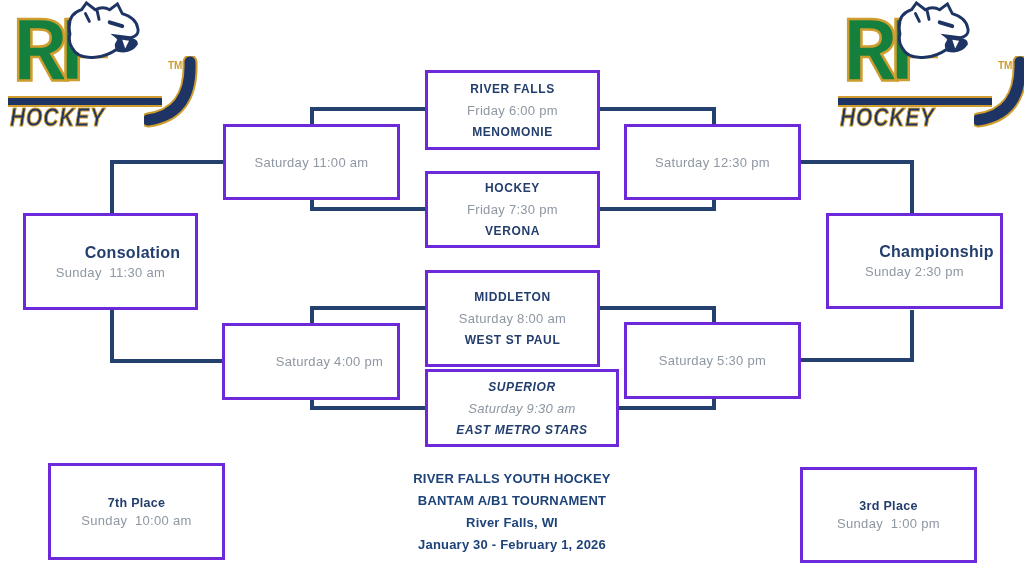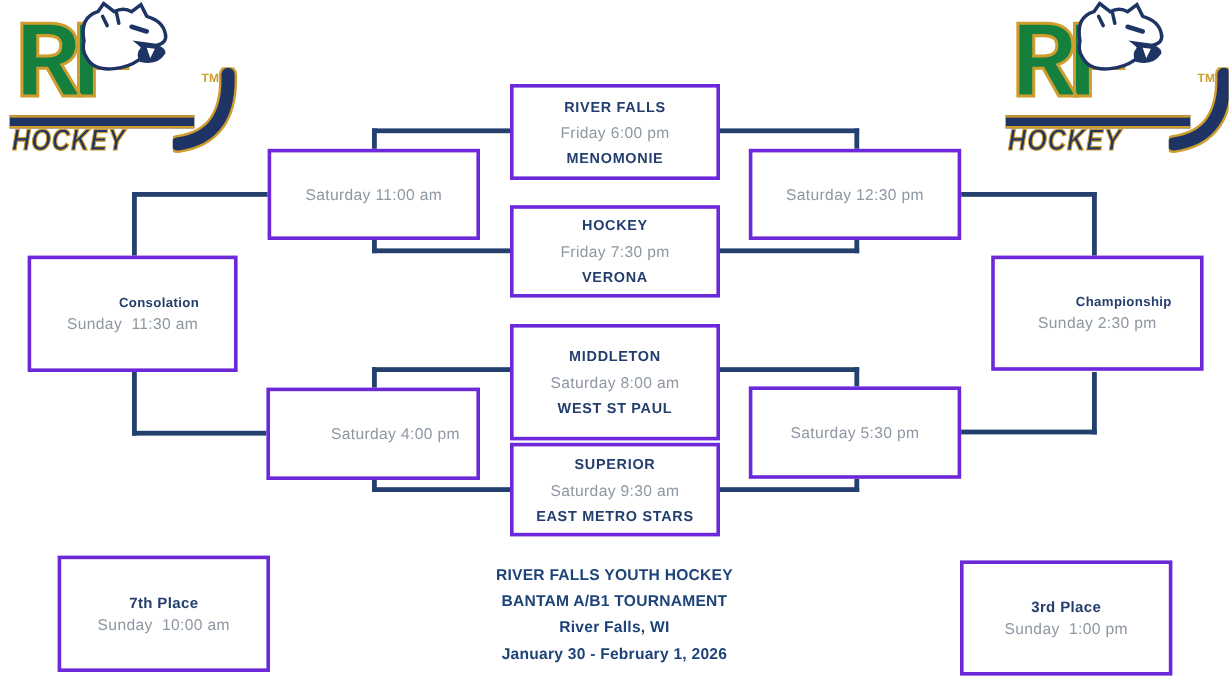--- a/index.html
+++ b/index.html
@@ -10,21 +10,21 @@
 
   
   .bx {
     position:absolute; box-sizing:border-box; background:#ffffff;
     border:3px solid #6d28d9; display:flex; flex-direction:column;
     align-items:center; justify-content:center; text-align:center; z-index:3;
   }
   .team  { color:#233e6d; font-weight:bold; font-size:12px; letter-spacing:.6px; }
   .time  { color:#8e97a2; font-size:13px; letter-spacing:.3px; white-space:pre-wrap; }
   .gamebox .time { margin:7px 0; }
-  .final-label { color:#233e6d; font-weight:bold; font-size:11px; letter-spacing:.3px; margin-bottom:3px;margin-left:44px; }
+  .final-label { color:#233e6d; font-weight:bold; font-size:16px; letter-spacing:.3px; margin-bottom:3px;margin-left:44px; }
   .place-label { color:#233e6d; font-weight:bold; font-size:12.5px; letter-spacing:.3px; margin-bottom:3px; }
 
   
   .conn { position:absolute; background:#24406f; z-index:2; }
 
   
   .title-block {
     position:absolute; left:300px; top:468px; width:424px; text-align:center;
     color:#1d4379; font-weight:bold; z-index:3;
   }
@@ -101,21 +101,21 @@
   <div class="bx gamebox" style="left:425px;top:171px;width:175px;height:77px;">
     <div class="team">HOCKEY</div>
     <div class="time">Friday 7:30 pm</div>
     <div class="team">VERONA</div>
   </div>
   <div class="bx gamebox" style="left:425px;top:270px;width:175px;height:97px;">
     <div class="team">MIDDLETON</div>
     <div class="time">Saturday 8:00 am</div>
     <div class="team">WEST ST PAUL</div>
   </div>
-  <div class="bx gamebox" style="left:425px;top:369px;width:175px;height:78px;">
+  <div class="bx gamebox" style="left:425px;top:369px;width:194px;height:78px;font-style:italic;">
     <div class="team">SUPERIOR</div>
     <div class="time">Saturday 9:30 am</div>
     <div class="team">EAST METRO STARS</div>
   </div>
 
   <div class="bx" style="left:223px;top:124px;width:177px;height:76px;">
     <div class="time">Saturday 11:00 am</div>
   </div>
   <div class="bx" style="left:222px;top:323px;width:178px;height:77px;padding-left:37px;">
     <div class="time">Saturday 4:00 pm</div>

